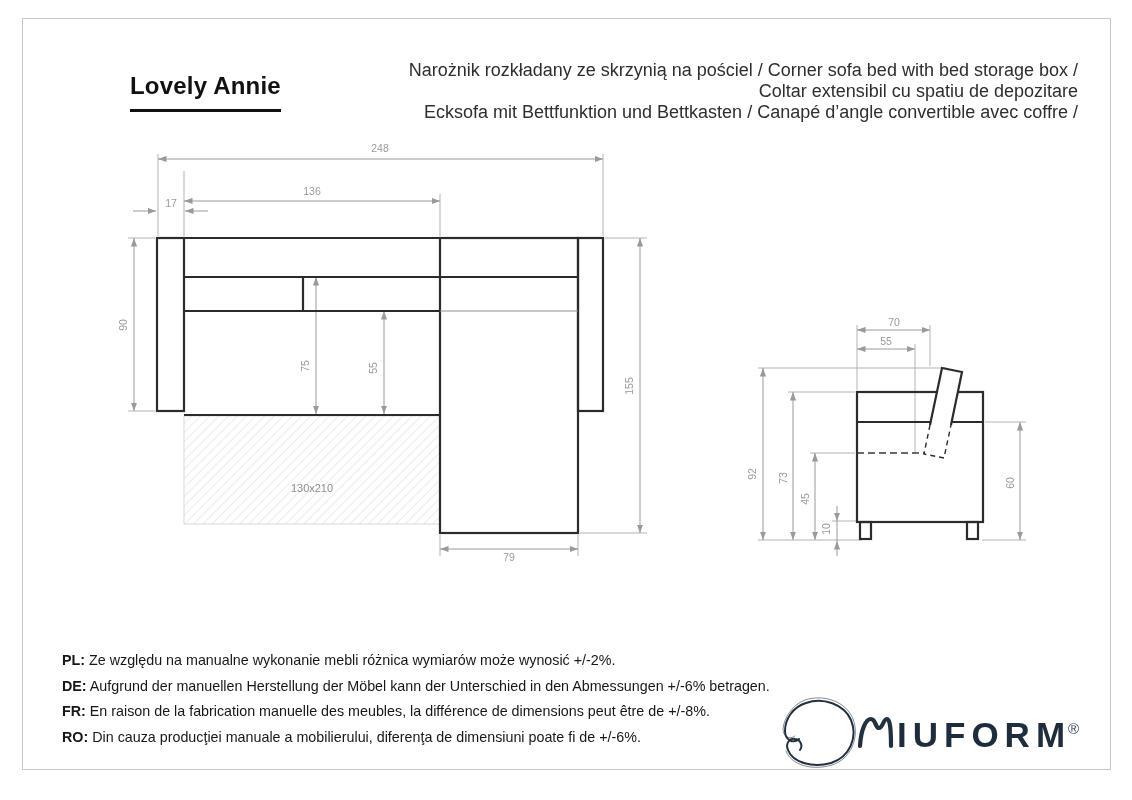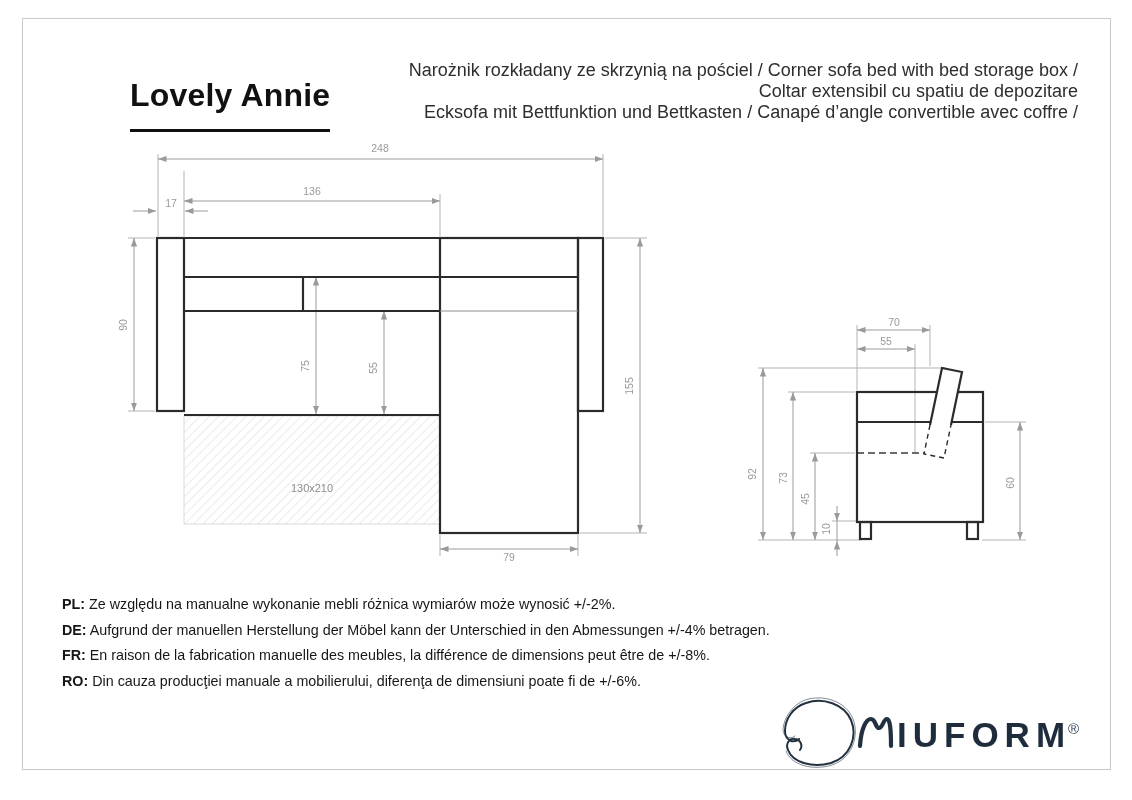--- a/index.html
+++ b/index.html
@@ -1,24 +1,24 @@
 <!DOCTYPE html>
 <html><head>
 <meta charset="utf-8">
 <style>
   html,body{margin:0;padding:0;background:#fff;}
   body{width:1132px;height:800px;position:relative;overflow:hidden;
        font-family:"Liberation Sans", sans-serif;color:#1c1c1c;}
   .page-border{position:absolute;left:22px;top:18px;width:1087px;height:750px;
        border:1px solid #c9c9c9;background:#fff;}
-  .title{position:absolute;left:130px;top:56px;font-size:32px;font-weight:700;
-       color:#111;border-bottom:3px solid #111;padding-bottom:15px;letter-spacing:.2px;}
+  .title{position:absolute;left:130px;top:56px;font-size:24px;font-weight:700;
+       color:#111;border-bottom:3px solid #111;padding-bottom:9px;letter-spacing:.2px;}
   .description{position:absolute;right:54px;top:60px;text-align:right;
        font-size:18px;line-height:21px;color:#2e2e2e;}
-  .notes{position:absolute;left:62px;top:596px;font-size:14.3px;color:#171717;}
+  .notes{position:absolute;left:62px;top:652px;font-size:14.3px;color:#171717;}
   .notes p{margin:0 0 9.5px 0;line-height:16px;}
   .notes .lang{font-weight:700;}
   svg{position:absolute;left:0;top:0;}
   .dim-text{font-family:"Liberation Sans",sans-serif;font-size:10.5px;fill:#9a9a9a;}
   .bed-text{font-family:"Liberation Sans",sans-serif;font-size:11px;fill:#8d8d8d;}
   .wordmark{font-family:"Liberation Sans",sans-serif;font-size:35px;font-weight:700;
        fill:#1e2c3c;letter-spacing:6px;}
   .regmark{font-family:"Liberation Sans",sans-serif;font-size:15px;fill:#35465a;}
 </style>
 </head>
@@ -151,16 +151,16 @@
     <path d="M795,736 C790,740 783,737 783,729 C784,718 792,705 805,700 C823,694 846,701 853,719
              C860,737 851,759 832,765 C812,771 791,765 786,751" fill="none" stroke="#22303f" stroke-width="1" opacity="0.55" stroke-linecap="round"></path>
     <path d="M860,746 C861,729 866,719 871,719 C876,719 875,728 879,728 C883,728 883,719 887,719 C890,719 891,729 891,746" fill="none" stroke="#22303f" stroke-width="4.2" stroke-linecap="round" stroke-linejoin="round"></path>
     <text class="wordmark" x="897" y="747">IUFORM</text>
     <text class="regmark" x="1068" y="734">®</text>
   </g>
 </svg>
 
 <div class="notes">
   <p><span class="lang">PL:</span> <span>Ze względu na manualne wykonanie mebli różnica wymiarów może wynosić +/-2%.</span></p>
-  <p><span class="lang">DE:</span> <span>Aufgrund der manuellen Herstellung der Möbel kann der Unterschied in den Abmessungen +/-4% betragen.</span></p>
+  <p><span class="lang">DE:</span> <span>Aufgrund der manuellen Herstellung der Möbel kann der Unterschied in den Abmessungen +/-6% betragen.</span></p>
   <p><span class="lang">FR:</span> <span>En raison de la fabrication manuelle des meubles, la différence de dimensions peut être de +/-8%.</span></p>
   <p><span class="lang">RO:</span> <span>Din cauza producţiei manuale a mobilierului, diferenţa de dimensiuni poate fi de +/-6%.</span></p>
 </div>
 
 </body></html>

